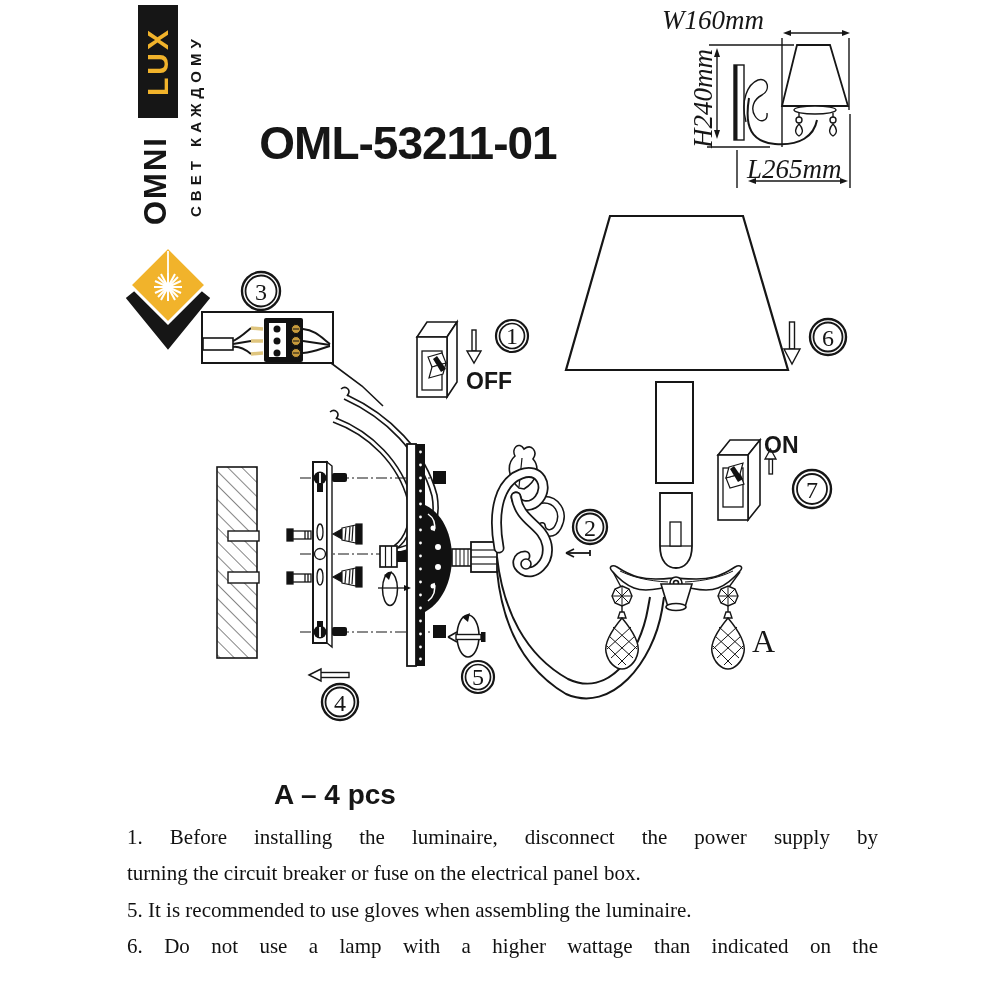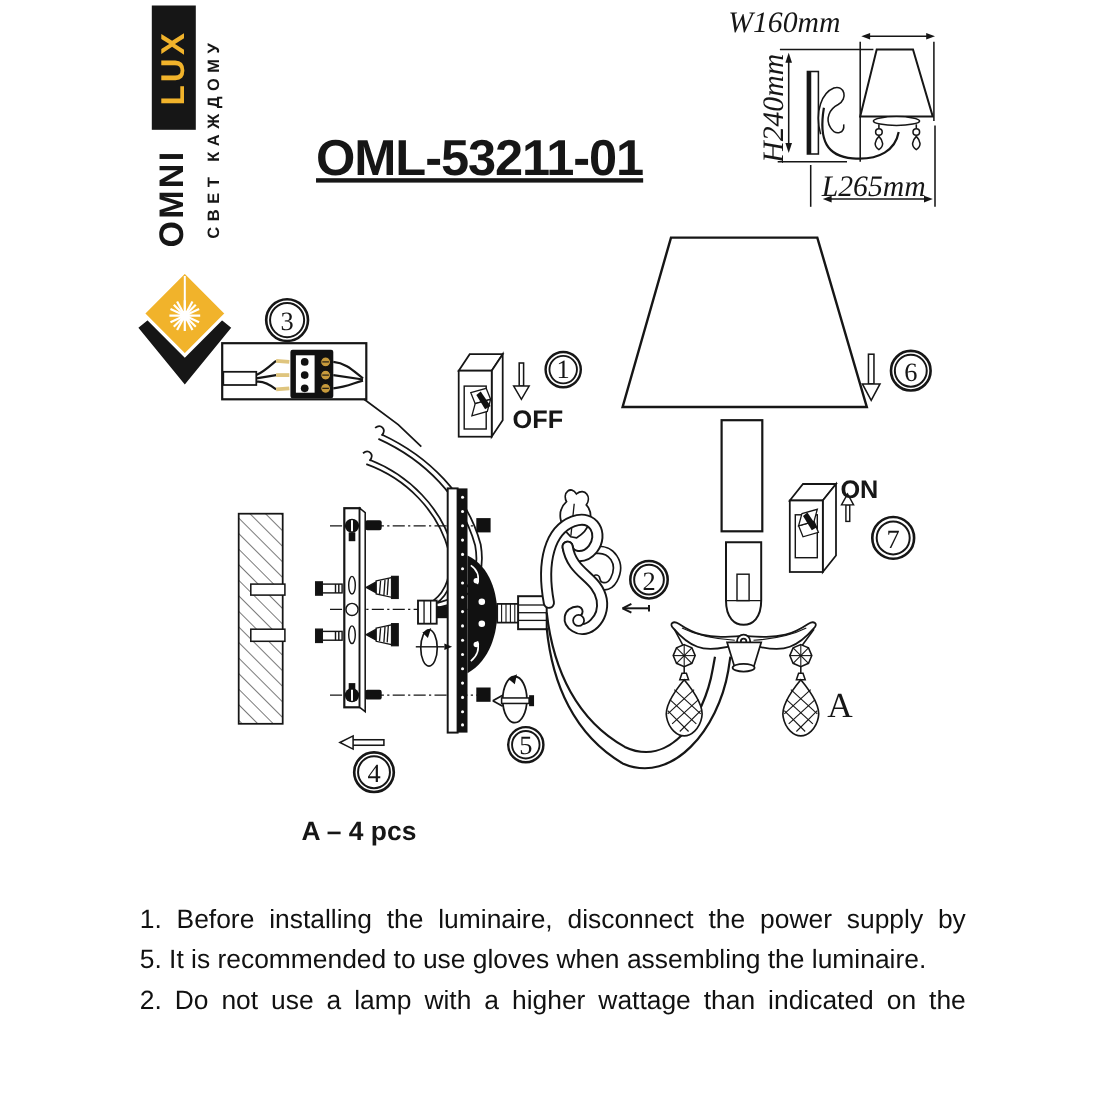--- a/index.html
+++ b/index.html
@@ -8,24 +8,24 @@
   .abs{position:absolute;}
   
   .vtext{writing-mode:vertical-rl;transform:rotate(180deg);display:flex;
          align-items:center;justify-content:center;}
   #lux-box{left:138px;top:5px;width:40px;height:113px;background:#161616;}
   #lux-word{width:40px;height:113px;color:#F1B32B;font-weight:bold;font-size:30px;letter-spacing:3px;}
   #omni-word{left:136px;top:122px;width:40px;height:118px;color:#161616;
              font-weight:bold;font-size:31px;letter-spacing:2px;}
   #tagline{left:183px;top:8px;width:24px;height:236px;font-size:15px;font-weight:bold;
            letter-spacing:5px;color:#161616;}
-  #model-title{left:256px;top:116px;width:360px;text-align:center;font-size:46px;
-               font-weight:bold;letter-spacing:-1px;color:#161616;text-decoration:underline;}
-  #parts-note{left:274px;top:743px;font-size:24px;font-weight:bold;color:#161616;}
-  #instructions{left:127px;top:819px;width:751px;font-size:24px;line-height:36.3px;color:#111;}
+  #model-title{left:228px;top:116px;width:360px;text-align:center;font-size:46px;
+               font-weight:bold;letter-spacing:-1px;color:#161616;}
+  #parts-note{left:274px;top:779px;font-size:28px;font-weight:bold;color:#161616;}
+  #instructions{left:127px;top:819px;width:751px;font-size:21px;line-height:36.3px;color:#111;font-family:Liberation Serif, serif;}
   #instructions .ln{text-align:left;white-space:normal;}
   #instructions .ln.j{text-align:justify;text-align-last:justify;}
   svg text{fill:#161616;}
   .dimtxt{font-family:"Liberation Serif",serif;font-style:italic;font-size:27px;}
   .stepnum{font-family:"Liberation Serif",serif;font-size:24px;}
   .swlabel{font-family:"Liberation Sans",sans-serif;font-weight:bold;font-size:23px;}
   .partA{font-family:"Liberation Serif",serif;font-size:32px;}
 </style>
 </head>
 <body>
@@ -432,16 +432,17 @@
     <circle cx="340" cy="702" r="18" fill="#ffffff" stroke="#161616" stroke-width="2.4"></circle>
     <circle cx="340" cy="702" r="14.5" fill="none" stroke="#161616" stroke-width="1.8"></circle>
     <text class="stepnum" x="340" y="711" text-anchor="middle">4</text>
   </g>
 </svg>
 
 <div class="abs" id="parts-note">A – 4 pcs</div>
 
 <div class="abs" id="instructions">
   <div class="ln j">1. Before installing the luminaire, disconnect the power supply by</div>
+  <div class="ln">turning the circuit breaker or fuse on the electrical panel box.</div>
   <div class="ln">5. It is recommended to use gloves when assembling the luminaire.</div>
-  <div class="ln j">2. Do not use a lamp with a higher wattage than indicated on the</div>
+  <div class="ln j">6. Do not use a lamp with a higher wattage than indicated on the</div>
 
 </div>
 
 </body></html>

